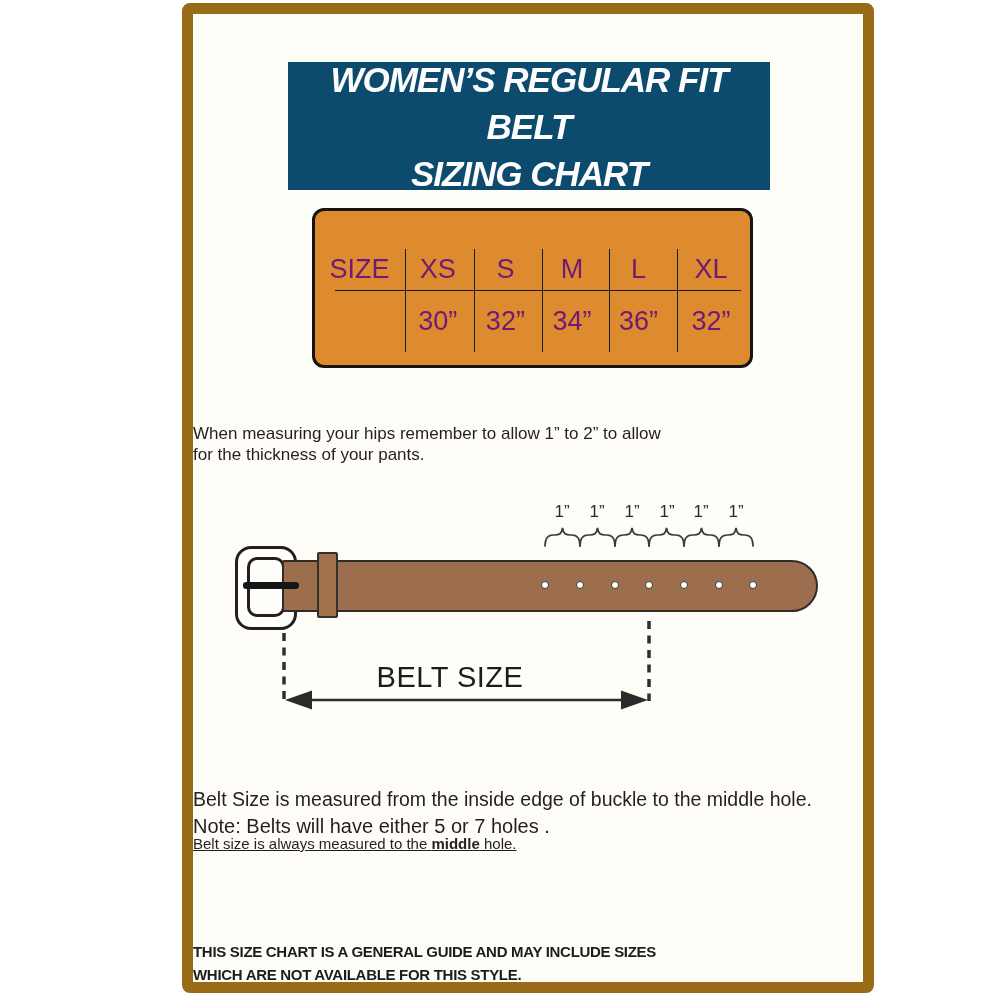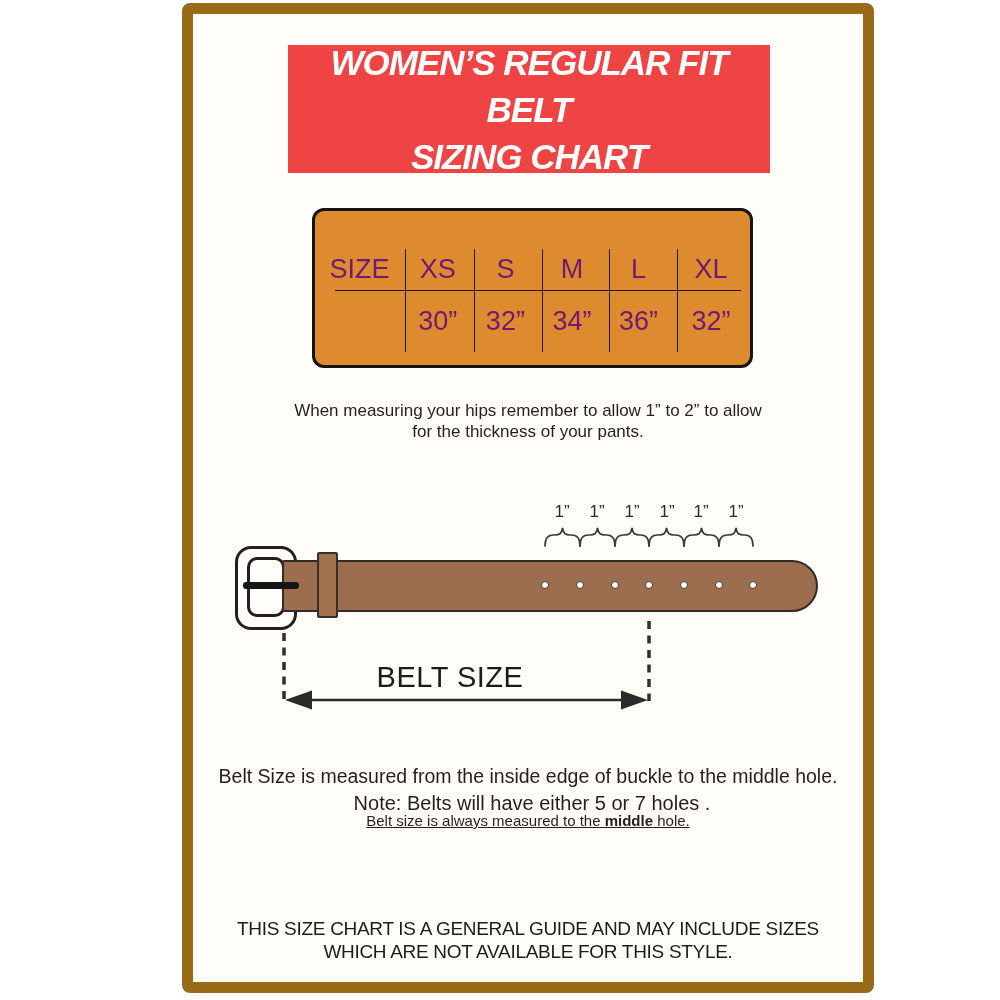--- a/index.html
+++ b/index.html
@@ -4,44 +4,44 @@
 <style>
   html,body{margin:0;padding:0;background:#ffffff;}
   #canvas{position:relative;width:1000px;height:1000px;background:#ffffff;overflow:hidden;
           font-family:"Liberation Sans", sans-serif;color:#231f20;}
 
   
   .frame{position:absolute;left:182px;top:3px;width:670px;height:968px;
          border:11px solid #9a6b16;border-radius:8px;background:#fffdf8;}
 
   
-  .title-box{position:absolute;left:288px;top:45px;width:482px;height:128px;background:#ef4444;
+  .title-box{position:absolute;left:288px;top:62px;width:482px;height:128px;background:#0c4a6e;
              display:flex;align-items:center;justify-content:center;}
   .title-text{color:#fdfdfd;font-weight:800;font-style:italic;font-size:35px;line-height:47px;
               letter-spacing:-1px;text-align:center;white-space:pre-line;}
 
   
   .size-table{position:absolute;left:312px;top:208px;width:435px;height:154px;background:#de8a2e;
               border:3px solid #141414;border-radius:12px;}
   .trow{position:absolute;left:0;display:flex;width:435px;}
   .trow.header{top:38px;height:41px;}
   .trow.values{top:79px;height:62px;}
   .tcell{display:flex;align-items:center;justify-content:center;font-size:27px;color:#701a75;}
   .c0{width:90px;} .c1{width:69px;} .c2{width:68px;} .c3{width:67px;} .c4{width:68px;} .c5{width:79px;}
   .hline{position:absolute;left:20px;top:79px;width:406px;height:0;border-top:1.6px solid #1a1a1a;}
   .vline{position:absolute;top:38px;height:103px;width:0;border-left:1.6px solid #1a1a1a;}
   .v1{left:90px;} .v2{left:159px;} .v3{left:227px;} .v4{left:294px;} .v5{left:362px;}
 
   
-  .para{position:absolute;text-align:center;white-space:pre-line;}
+  .para{position:absolute;white-space:pre-line;margin-top:23px;}
   .measuring{left:193px;top:400px;width:670px;font-size:17px;line-height:21px;}
   .measured{left:193px;top:765px;width:670px;font-size:19.5px;}
   .note1{left:193px;top:795px;width:678px;font-size:20px;line-height:17px;}
   .note2{left:193px;top:812px;width:670px;font-size:15px;line-height:17px;text-decoration:underline;}
-  .footer{left:193px;top:917px;width:670px;font-size:19px;line-height:23px;font-weight:400;
+  .footer{left:193px;top:917px;width:670px;font-size:15px;line-height:23px;font-weight:700;
           letter-spacing:-0.3px;color:#1c1c1c;}
 
   
   .buckle-outer{position:absolute;left:235px;top:546px;width:56px;height:78px;background:#fffefb;
                 border:3px solid #231f20;border-radius:16px;}
   .buckle-inner{position:absolute;left:247px;top:557px;width:32px;height:54px;background:transparent;
                 border:3px solid #231f20;border-radius:10px;}
   .belt-strap{position:absolute;left:282px;top:560px;width:532px;height:48px;background:#9c6e4d;
               border:2px solid #302c28;border-radius:2px 26px 26px 2px;}
   .keeper{position:absolute;left:317px;top:552px;width:17px;height:62px;background:#a2714a;

